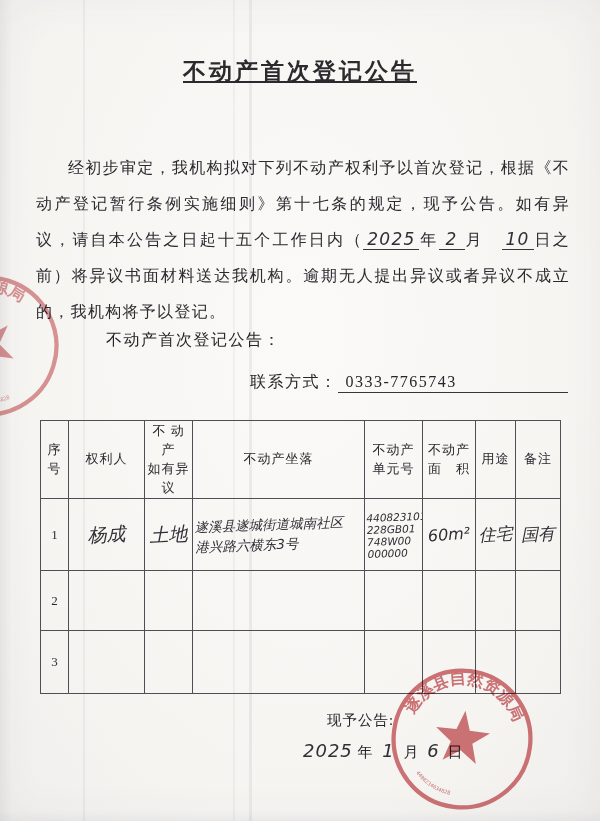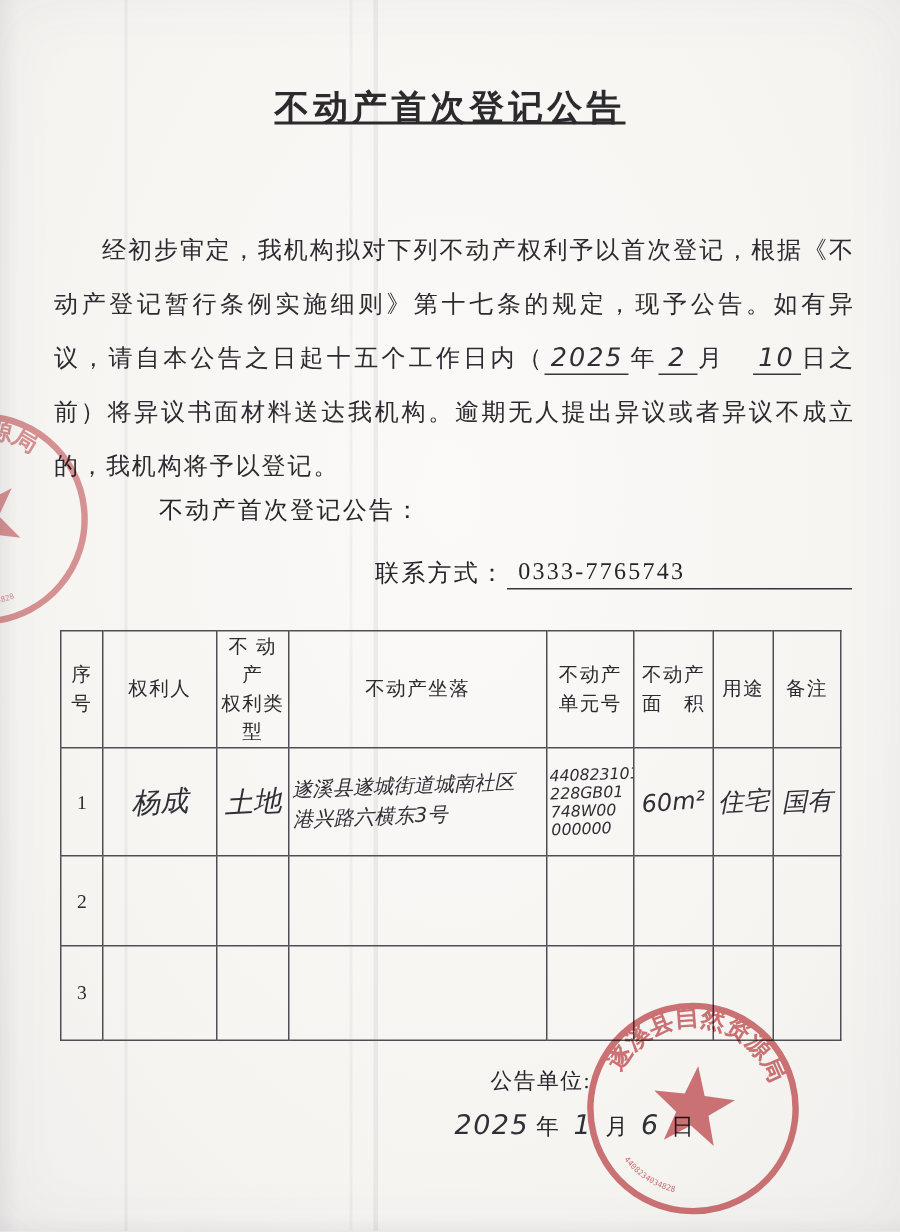--- a/index.html
+++ b/index.html
@@ -93,21 +93,21 @@
         <col style="width:53px">
         <col style="width:40px">
         <col style="width:45px">
     </colgroup>
     <tbody>
         <tr style="height:50px">
       <td class="th">序号</td>
       <td class="th">权利人</td>
       <td class="th">
             <div>不 动 产</div>
-            <div>权利类型</div>
+            <div>如有异议</div>
           </td>
       <td class="th">不动产坐落</td>
       <td class="th">
             <div>不动产</div>
             <div>单元号</div>
           </td>
       <td class="th">
             <div>不动产</div>
             <div>面　积</div>
           </td>
@@ -162,21 +162,21 @@
           <td></td>
       <td></td>
           <td></td>
       <td></td>
           <td></td>
       <td></td>
     </tr>
   </tbody>
     </table>
 
-  <div class="abs footer-unit">公告单位:</div>
+  <div class="abs footer-unit">现予公告:</div>
   <div class="abs footer-date"><span class="hw">2025</span>
     <span>年</span>
     <span class="hw" style="padding:0 4px">1</span>
     <span>月</span>
     <span class="hw" style="padding:0 3px">6</span>
     <span>日</span></div>
 
   <div class="seal seal-main">
     <svg width="152" height="152" viewBox="0 0 160 160">
       <defs>

